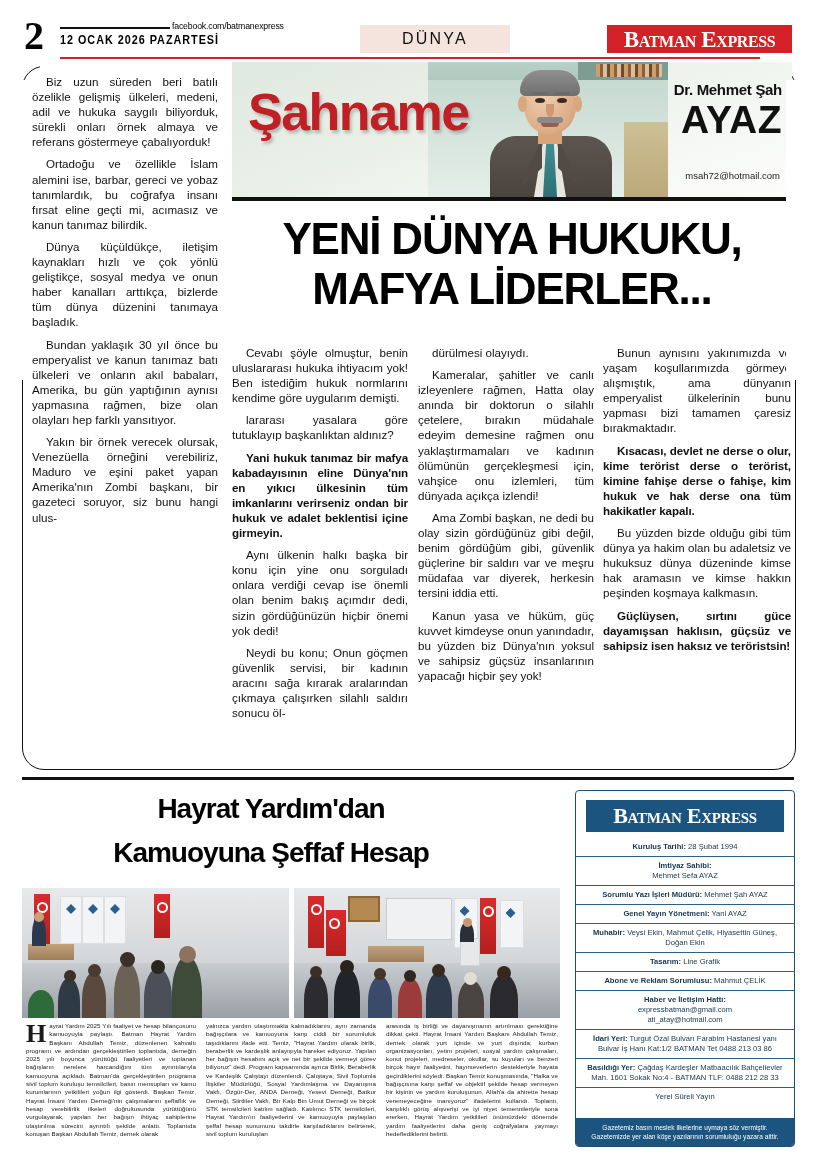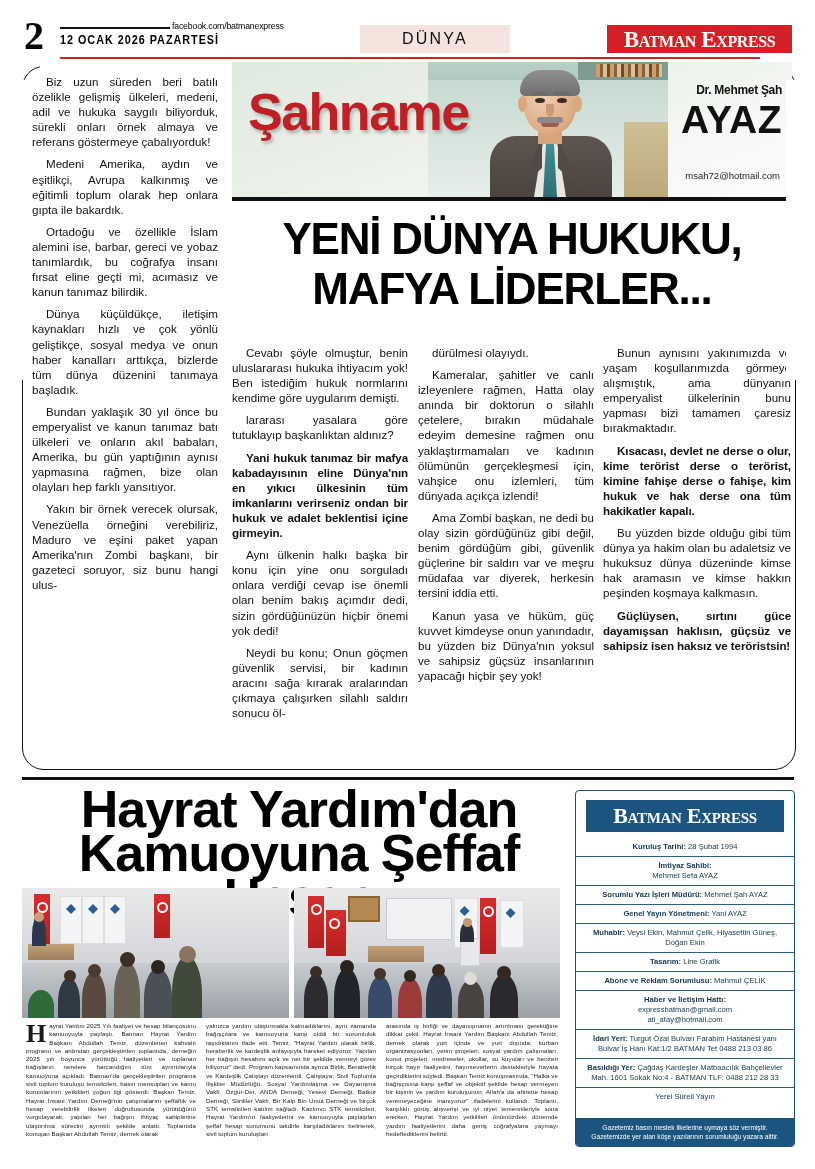--- a/index.html
+++ b/index.html
@@ -189,21 +189,21 @@
     position:absolute; left:196px; top:60px; width:44px; height:75px;
     background: linear-gradient(180deg,#cdbb8a 0%, #b39c66 100%);
     opacity:.85;
   }
   .banner-name {
     position: absolute;
     right: 10px; top: 18px;
     text-align: right;
   }
   .banner-name .n1 {
-    font-size: 12px;
+    font-size: 15px;
     font-weight: bold;
     letter-spacing: -0.3px;
     line-height: 20px;
     color: #111;
     white-space: nowrap;
   }
   .banner-name .n2 {
     font-size: 39px;
     font-weight: bold;
     letter-spacing: 0.5px;
@@ -275,25 +275,25 @@
   #mid-divider {
     position: absolute;
     left: 22px; top: 777px;
     width: 772px; height: 2.5px;
     background: #111;
   }
 
   
   #bottom-headline {
     position: absolute;
-    left: 28px; top: 787px;
+    left: 0; top: 787px;
     width: 542px;
     text-align: center;
     font-weight: bold;
-    font-size: 52px;
+    font-size: 28px;
     line-height: 44px;
     letter-spacing: -1px;
   }
   #photo-strip {
     position: absolute;
     left: 22px; top: 888px;
     width: 538px; height: 130px;
     display: flex;
     gap: 5px;
   }
@@ -436,21 +436,20 @@
     <div class="n2">AYAZ</div>
   </div>
   <div class="banner-mail">msah72@hotmail.com</div>
 </div>
 <div class="banner-bottomrule"></div>
 
 <div id="headline">YENİ DÜNYA HUKUKU, MAFYA LİDERLER...</div>
 
 <div class="col" id="col1">
     <p>Biz uzun süreden beri batılı özelikle gelişmiş ülkeleri, medeni, adil ve hukuka saygılı biliyorduk, sürekli onları örnek almaya ve referans göstermeye çabalıyorduk!</p>
-    <p>Medeni Amerika, aydın ve eşitlikçi, Avrupa kalkınmış ve eğitimli toplum olarak hep onlara gıpta ile bakardık.</p>
     <p>Ortadoğu ve özellikle İslam alemini ise, barbar, gereci ve yobaz tanımlardık, bu coğrafya insanı fırsat eline geçti mi, acımasız ve kanun tanımaz bilirdik.</p>
     <p>Dünya küçüldükçe, iletişim kaynakları hızlı ve çok yönlü geliştikçe, sosyal medya ve onun haber kanalları arttıkça, bizlerde tüm dünya düzenini tanımaya başladık.</p>
     <p>Bundan yaklaşık 30 yıl önce bu emperyalist ve kanun tanımaz batı ülkeleri ve onların akıl babaları, Amerika, bu gün yaptığının aynısı yapmasına rağmen, bize olan olayları hep farklı yansıtıyor.</p>
     <p>Yakın bir örnek verecek olursak, Venezüella örneğini verebiliriz, Maduro ve eşini paket yapan Amerika'nın Zombi başkanı, bir gazeteci soruyor, siz bunu hangi ulus-</p>
   </div>
 <div class="col" id="col2">
     <p>Cevabı şöyle olmuştur, benin uluslararası hukuka ihtiyacım yok! Ben istediğim hukuk normlarını kendime göre uygularım demişti.</p>
     <p>lararası yasalara göre tutuklayıp başkanlıktan aldınız?</p>
     <p class="b">Yani hukuk tanımaz bir mafya kabadayısının eline Dünya'nın en yıkıcı ülkesinin tüm imkanlarını verirseniz ondan bir hukuk ve adalet beklentisi içine girmeyin.</p>
     <p>Aynı ülkenin halkı başka bir konu için yine onu sorguladı onlara verdiği cevap ise önemli olan benim bakış açımdır dedi, sizin gördüğünüzün hiçbir önemi yok dedi!</p>

